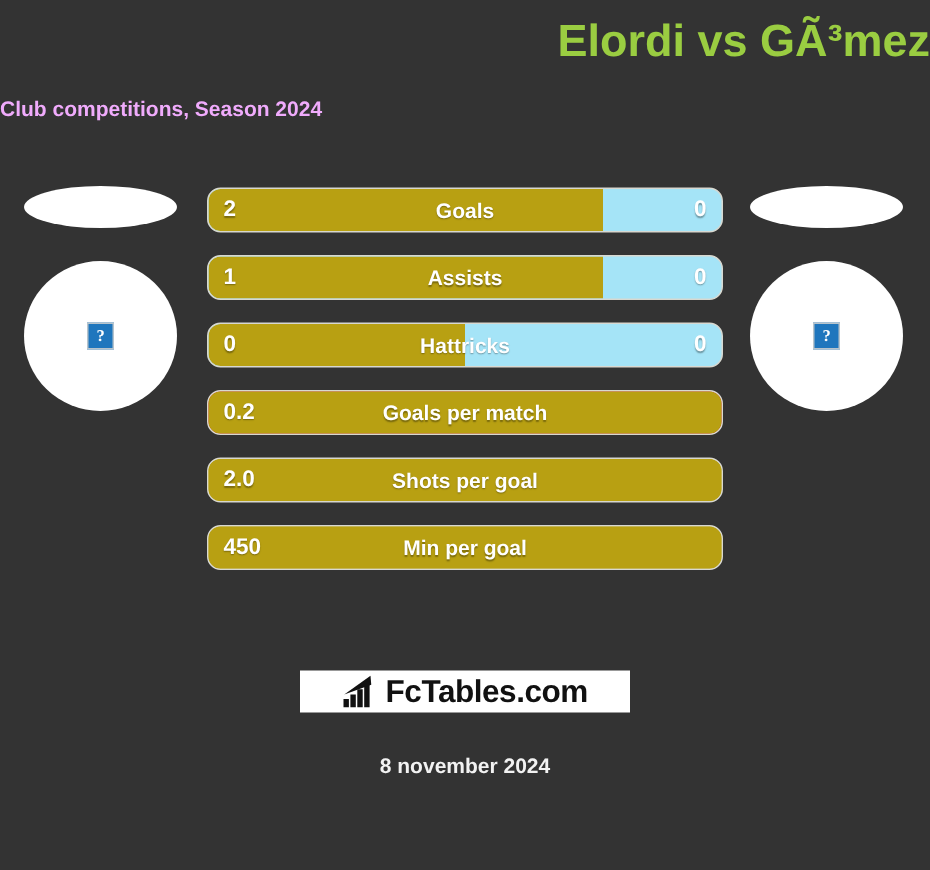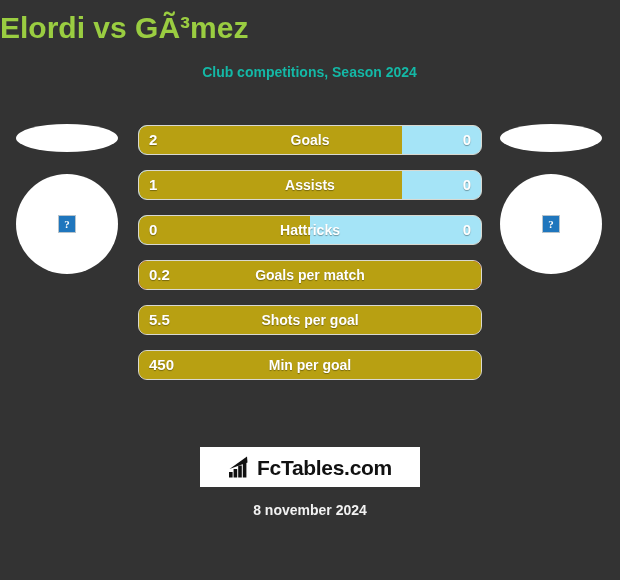--- a/index.html
+++ b/index.html
@@ -14,35 +14,35 @@
     overflow: hidden;
     position: relative;
   }
 
   
   .title {
     position: absolute;
     top: 8px;
     left: 0;
     width: 620px;
-    text-align: left;
+    text-align: right;
     color: #9acd41;
     font-size: 30px;
     font-weight: bold;
     letter-spacing: 0px;
     line-height: 40px;
     white-space: nowrap;
   }
   .subtitle {
     position: absolute;
     top: 62px;
     left: 0;
     width: 619px;
-    text-align: center;
-    color: #14b8a6;
+    text-align: left;
+    color: #f0abfc;
     font-size: 14px;
     font-weight: bold;
     line-height: 20px;
   }
 
   
   .player {
     position: absolute;
     width: 102px;
   }
@@ -134,21 +134,21 @@
   }
   .val.home { left: 10px; }
   .val.away { right: 10px; }
 
   
   .logo {
     position: absolute;
     left: 200px;
     top: 447px;
     width: 220px;
-    height: 40px;
+    height: 28px;
     background: #ffffff;
     display: flex;
     align-items: center;
     justify-content: center;
     gap: 5px;
   }
   .logo-icon {
     display: block;
   }
   .logo-text {
@@ -217,21 +217,21 @@
   </div>
 
   <div class="bar-row full" style="background: #c2410c;">
     <div class="bar-home" style="width: 100%;"></div>
     <div class="val home">0.2</div>
     <div class="bar-label">Goals per match</div>
   </div>
 
   <div class="bar-row full" style="background: rgb(184, 160, 18);">
     <div class="bar-home" style="width: 100%;"></div>
-    <div class="val home">5.5</div>
+    <div class="val home">2.0</div>
     <div class="bar-label">Shots per goal</div>
   </div>
 
   <div class="bar-row full" style="background: rgb(184, 160, 18); padding-left: 40px;">
     <div class="bar-home" style="width: 100%;"></div>
     <div class="val home">450</div>
     <div class="bar-label">Min per goal</div>
   </div>
 
 </div>

